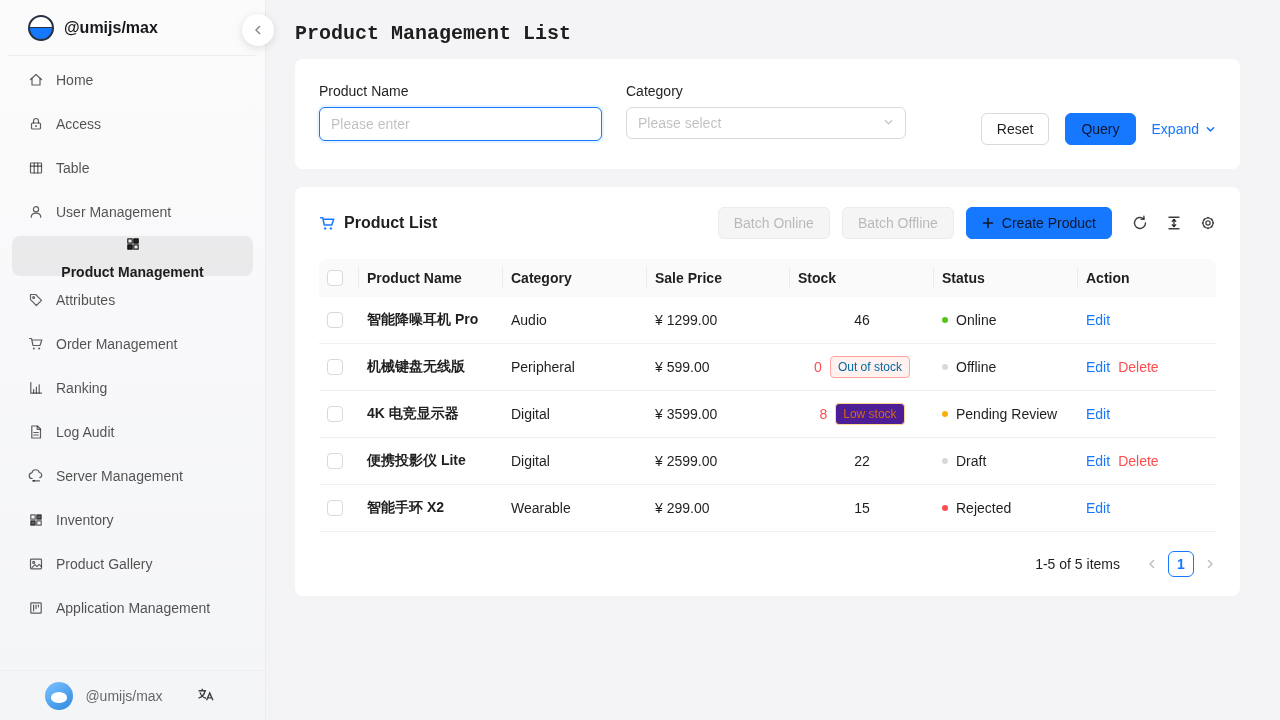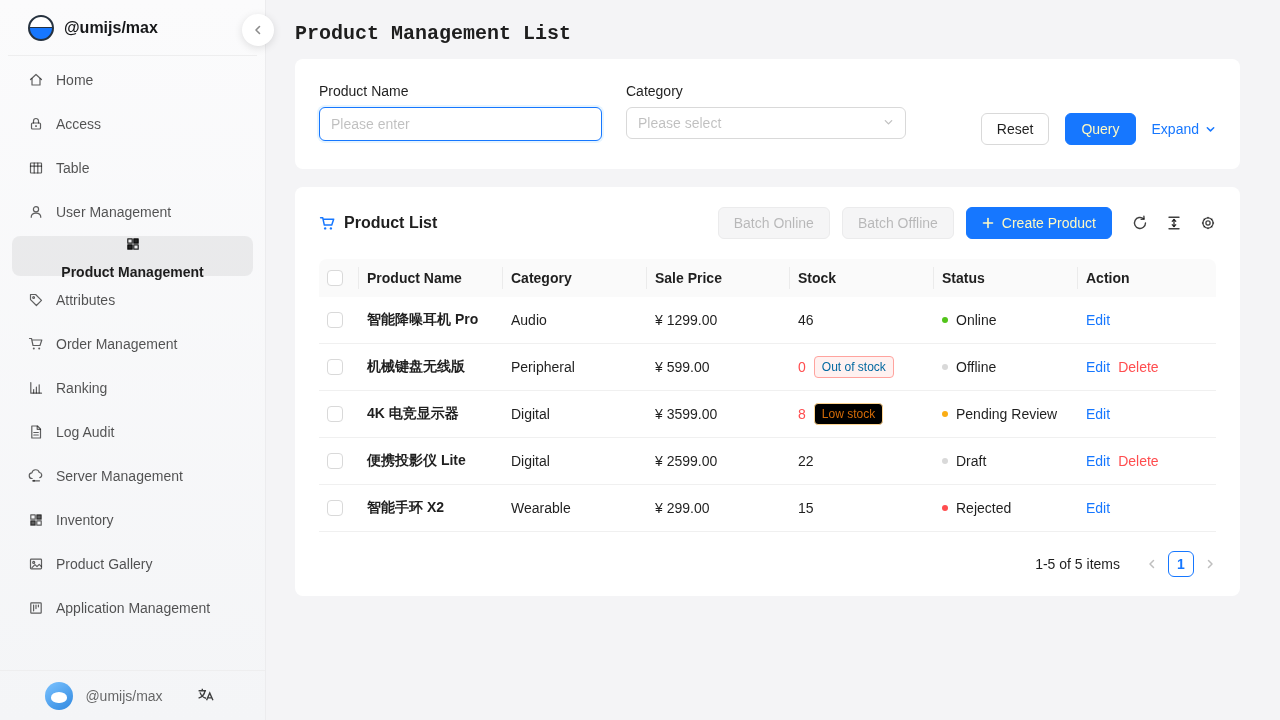--- a/index.html
+++ b/index.html
@@ -38,21 +38,21 @@
   .field-label { color:rgba(0,0,0,0.88); }
   .ipt { width:283px; height:32px; border-radius:6px; border:1px solid #1677ff; box-shadow:0 0 0 2px rgba(5,145,255,0.10);
          padding:16px 11px; font-size:14px; outline:none; font-family:"Liberation Sans",sans-serif; }
   .ipt::placeholder { color:rgba(0,0,0,0.25); }
   .select { width:280px; height:32px; border-radius:6px; border:1px solid #d9d9d9; background:#fff; display:flex;
             align-items:center; justify-content:space-between; padding:0 11px; color:rgba(0,0,0,0.25); cursor:pointer; }
   .select .arrow { color:rgba(0,0,0,0.25); }
   .search-actions { margin-left:auto; display:flex; align-items:center; gap:16px; padding-top:30px; }
   .btn { height:32px; border-radius:6px; border:1px solid #d9d9d9; background:#fff; padding:0 15px; font-size:14px;
          display:inline-flex; align-items:center; gap:8px; cursor:pointer; color:rgba(0,0,0,0.88); font-family:"Liberation Sans",sans-serif; }
-  .btn-primary { background:#1677ff; border-color:#1677ff; color:#fef9c3; }
+  .btn-primary { background:#1677ff; border-color:#1677ff; color:#0f172a; }
   .btn-disabled { background:#f5f5f6; border-color:#ebebec; color:rgba(0,0,0,0.25); cursor:not-allowed; }
   .expand-link { color:#1677ff; display:flex; align-items:center; gap:6px; cursor:pointer; }
 
   .table-card { margin-top:18px; padding:20px 24px 16px; }
   .list-head { display:flex; align-items:center; margin-bottom:20px; }
   .list-title { display:flex; align-items:center; gap:8px; font-size:16px; font-weight:600; }
   .list-title .cart { color:#1677ff; display:flex; }
   .list-tools { margin-left:auto; display:flex; align-items:center; gap:12px; }
   .tool-icons { display:flex; align-items:center; gap:18px; margin-left:8px; color:rgba(0,0,0,0.75); }
   .tool-icons span { display:flex; cursor:pointer; }
@@ -60,25 +60,25 @@
   
   .ptable { width:100%; }
   .t-row { display:grid; grid-template-columns:40px 144px 144px 143px 144px 144px 1fr; align-items:center; }
   .t-head { background:#fafafa; border-radius:8px 8px 0 0; height:38px; font-weight:600; }
   .t-head .t-cell { position:relative; height:100%; display:flex; align-items:center; }
   .t-head .t-cell:not(:last-child)::after { content:""; position:absolute; right:0; top:8px; width:1px; height:22px; background:rgba(5,5,5,0.06); }
   .t-cell { padding:0 8px; }
   .t-body .t-row { min-height:47px; border-bottom:1px solid #f0f0f0; }
   .cell-name { font-weight:600; }
   .checkbox { width:16px; height:16px; border:1px solid #d9d9d9; border-radius:4px; background:#fff; margin-left:8px; cursor:pointer; }
-  .stock-cell { display:flex; align-items:center; gap:8px; }
+  .stock-cell { display:flex; align-items:center; gap:8px;justify-content:center; }
   .stock-danger { color:#ff4d4f; }
   .tag { font-size:12px; line-height:20px; padding:0 7px; border-radius:4px; border:1px solid; white-space:nowrap; }
   .tag-red { color:#0369a1; background:#fff1f0; border-color:#ffa39e; }
-  .tag-orange { color:#d46b08; background:#000000; border-color:#ffd591; }
+  .tag-orange { color:#d46b08; background:#4c1d95; border-color:#ffd591; }
   .status-cell { display:flex; align-items:center; gap:8px; }
   .dot { width:6px; height:6px; border-radius:50%; }
   .act-link { cursor:pointer; }
   .act-edit { color:#1677ff; }
   .act-delete { color:#ff4d4f; margin-left:8px; }
 
   .pagination { display:flex; align-items:center; justify-content:flex-end; gap:10px; margin-top:16px; height:32px; }
   .pg-total { color:rgba(0,0,0,0.88); margin-right:16px; }
   .pg-arrow { color:rgba(0,0,0,0.25); display:flex; cursor:default; }
   .pg-page { min-width:26px; height:26px; border:1px solid #1677ff; color:#1677ff; border-radius:6px; display:flex;

